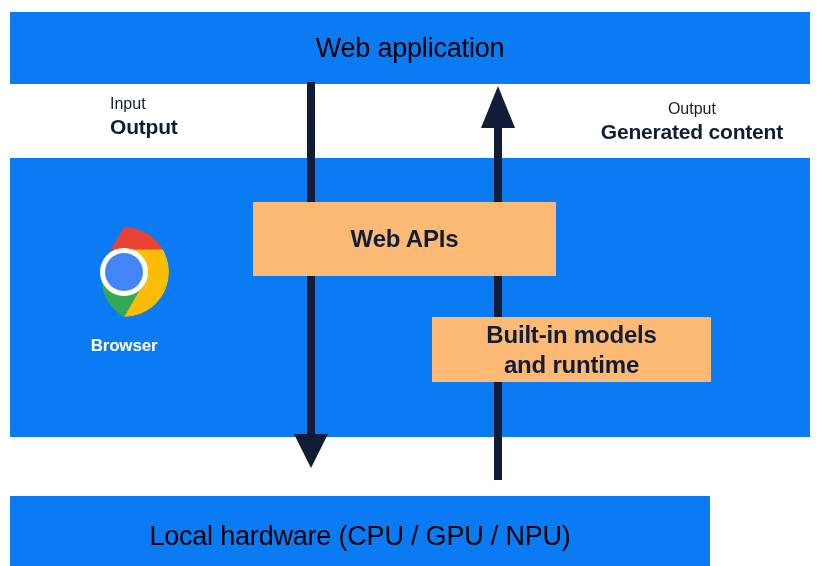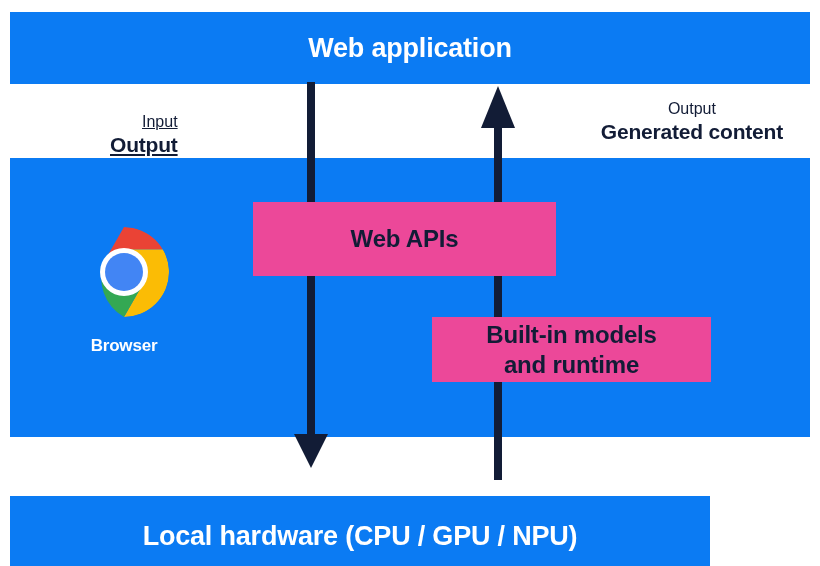--- a/index.html
+++ b/index.html
@@ -42,22 +42,22 @@
     top: 496px;
     width: 700px;
     height: 80px;
   }
 
   .band-title {
     position: absolute;
     left: 0;
     right: 0;
     text-align: center;
-    color: #ffffff;
-    font-weight: bold;
+    color: #000000;
+    font-weight: normal;
     font-size: 27px;
     letter-spacing: -0.2px;
     line-height: 1;
   }
   #band-web-application .band-title { top: 50%; transform: translateY(-50%); }
   #band-local-hardware .band-title { top: 50%; transform: translateY(-50%); }
 
   
   .arrow {
     position: absolute;
@@ -87,34 +87,33 @@
     font-weight: normal;
   }
   .edge-label .value {
     display: block;
     font-size: 21px;
     font-weight: bold;
     letter-spacing: -0.2px;
   }
   #label-input {
     left: 110px;
-    top: 112px;
-    text-align: right;
-    text-decoration: underline;
+    top: 94px;
+    text-align: left;
   }
   #label-output {
     right: 37px;
     top: 99px;
     text-align: center;
   }
 
   
   .yellow-box {
     position: absolute;
-    background: #ec4899;
+    background: #fdba74;
     display: flex;
     align-items: center;
     justify-content: center;
     text-align: center;
     color: #121c36;
     font-weight: bold;
     letter-spacing: -0.2px;
   }
   #box-web-apis {
     left: 253px;

